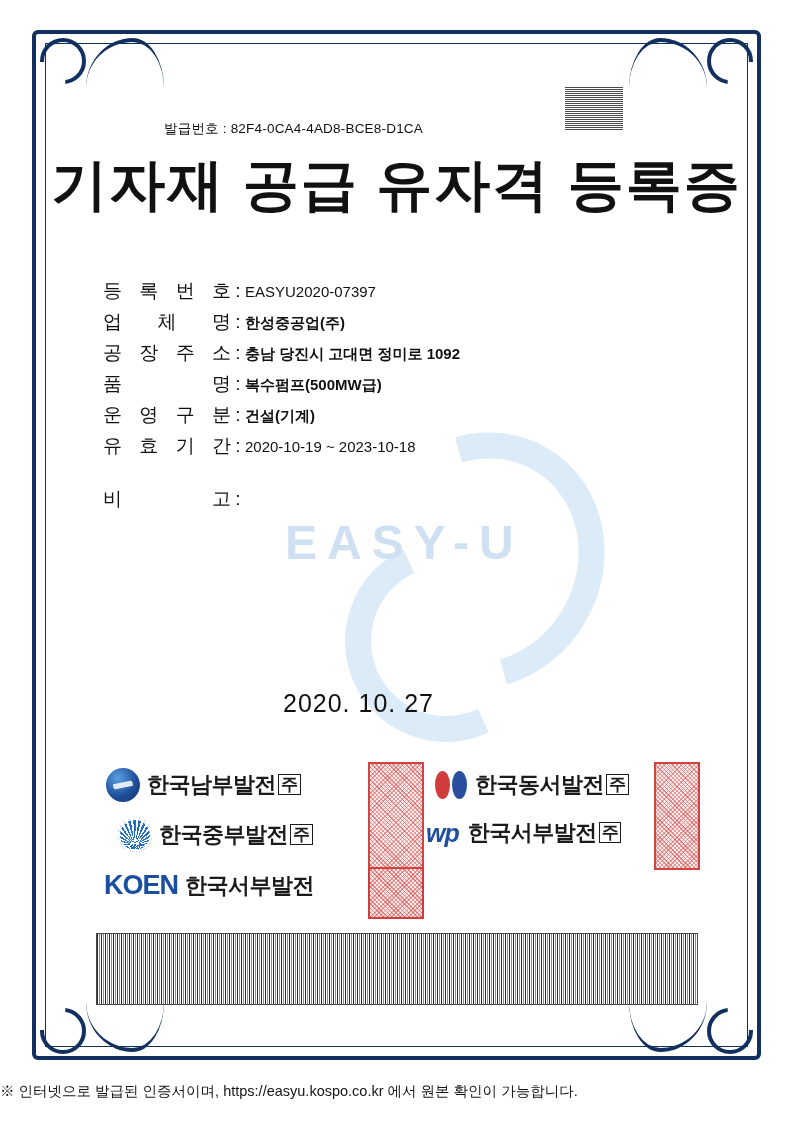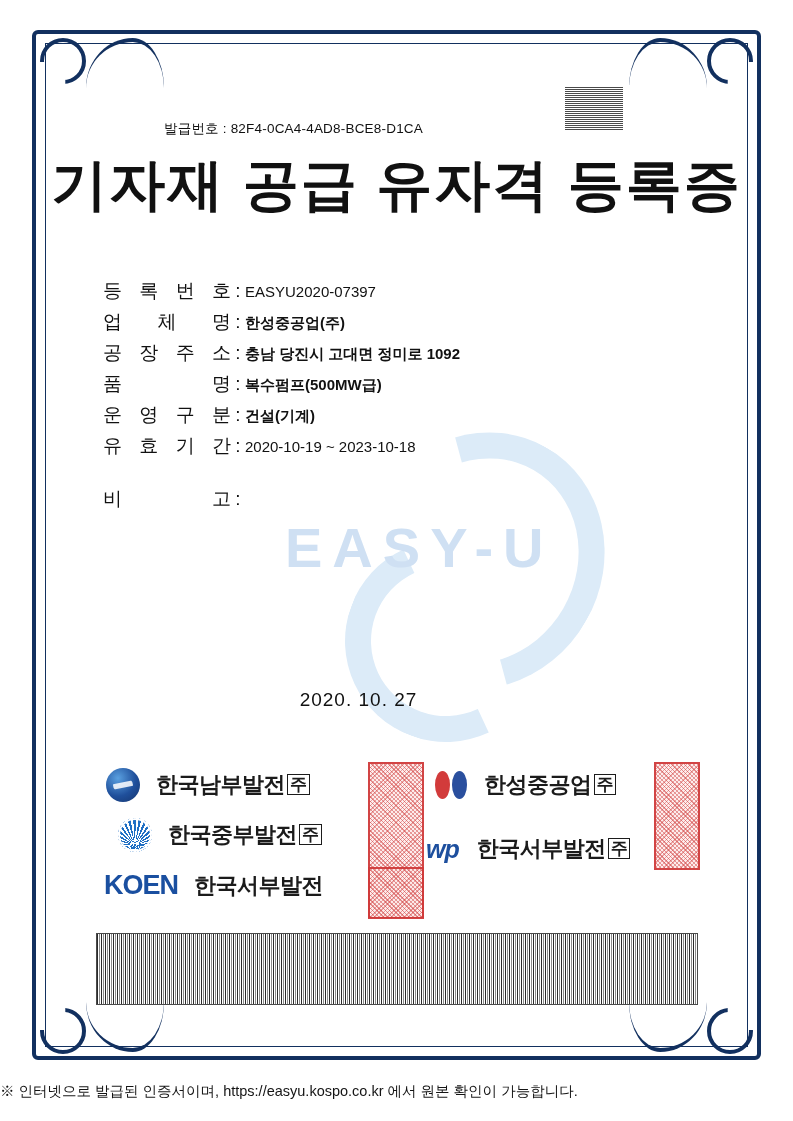--- a/index.html
+++ b/index.html
@@ -74,21 +74,21 @@
   .watermark {
     position: absolute;
     left: 150px; top: 430px;
     width: 480px; height: 260px;
     pointer-events: none;
     user-select: none;
   }
   .wm-text {
     position: absolute;
     left: 135px; top: 85px;
-    font-size: 56px;
+    font-size: 48px;
     letter-spacing: 10px;
     color: #cfe0f3;
     font-weight: 700;
     font-family: "Liberation Sans", sans-serif;
   }
   .wm-swoosh {
     position: absolute;
     left: 210px; top: 0;
     width: 190px; height: 210px;
     border: 26px solid #dcebf8;
@@ -178,42 +178,42 @@
   }
   .field-value.plain { font-weight: 400; }
   .gap-row { height: 22px; }
 
   
   .issue-date {
     position: absolute;
     left: 0; top: 689px;
     width: 687px;
     text-align: center;
-    font-size: 19px;
+    font-size: 25px;
     letter-spacing: 1px;
     padding-left: 30px;
     box-sizing: border-box;
   }
 
   
   .logos {
     position: absolute;
     left: 96px; top: 762px;
     width: 600px; height: 160px;
   }
   .logo-row {
     position: absolute;
     display: flex;
     align-items: center;
-    gap: 16px;
+    gap: 7px;
   }
   .logo-row.r1 { left: 10px;  top: 6px; }
   .logo-row.r1b { left: 338px; top: 6px; }
   .logo-row.r2 { left: 22px;  top: 56px; }
-  .logo-row.r2b { left: 330px; top: 72px; }
+  .logo-row.r2b { left: 330px; top: 56px; }
   .logo-row.r3 { left: 8px;   top: 108px; }
 
   .logo-name {
     font-size: 22px;
     font-weight: 700;
     letter-spacing: -0.5px;
     color: #1b1b1b;
     white-space: nowrap;
   }
   .logo-name .suffix {
@@ -454,21 +454,21 @@
         <span>한국남부발전</span><span class="suffix">주</span>
       </div>
     </div>
 
     <div class="logo-row r1b">
       <div class="mark-ew">
         <div class="lobe-l"></div>
           <div class="lobe-r"></div>
       </div>
       <div class="logo-name">
-        <span>한성중공업</span><span class="suffix">주</span>
+        <span>한국동서발전</span><span class="suffix">주</span>
       </div>
     </div>
 
     <div class="logo-row r2">
       <div class="mark-fan"></div>
       <div class="logo-name">
         <span>한국중부발전</span><span class="suffix">주</span>
       </div>
     </div>
 

